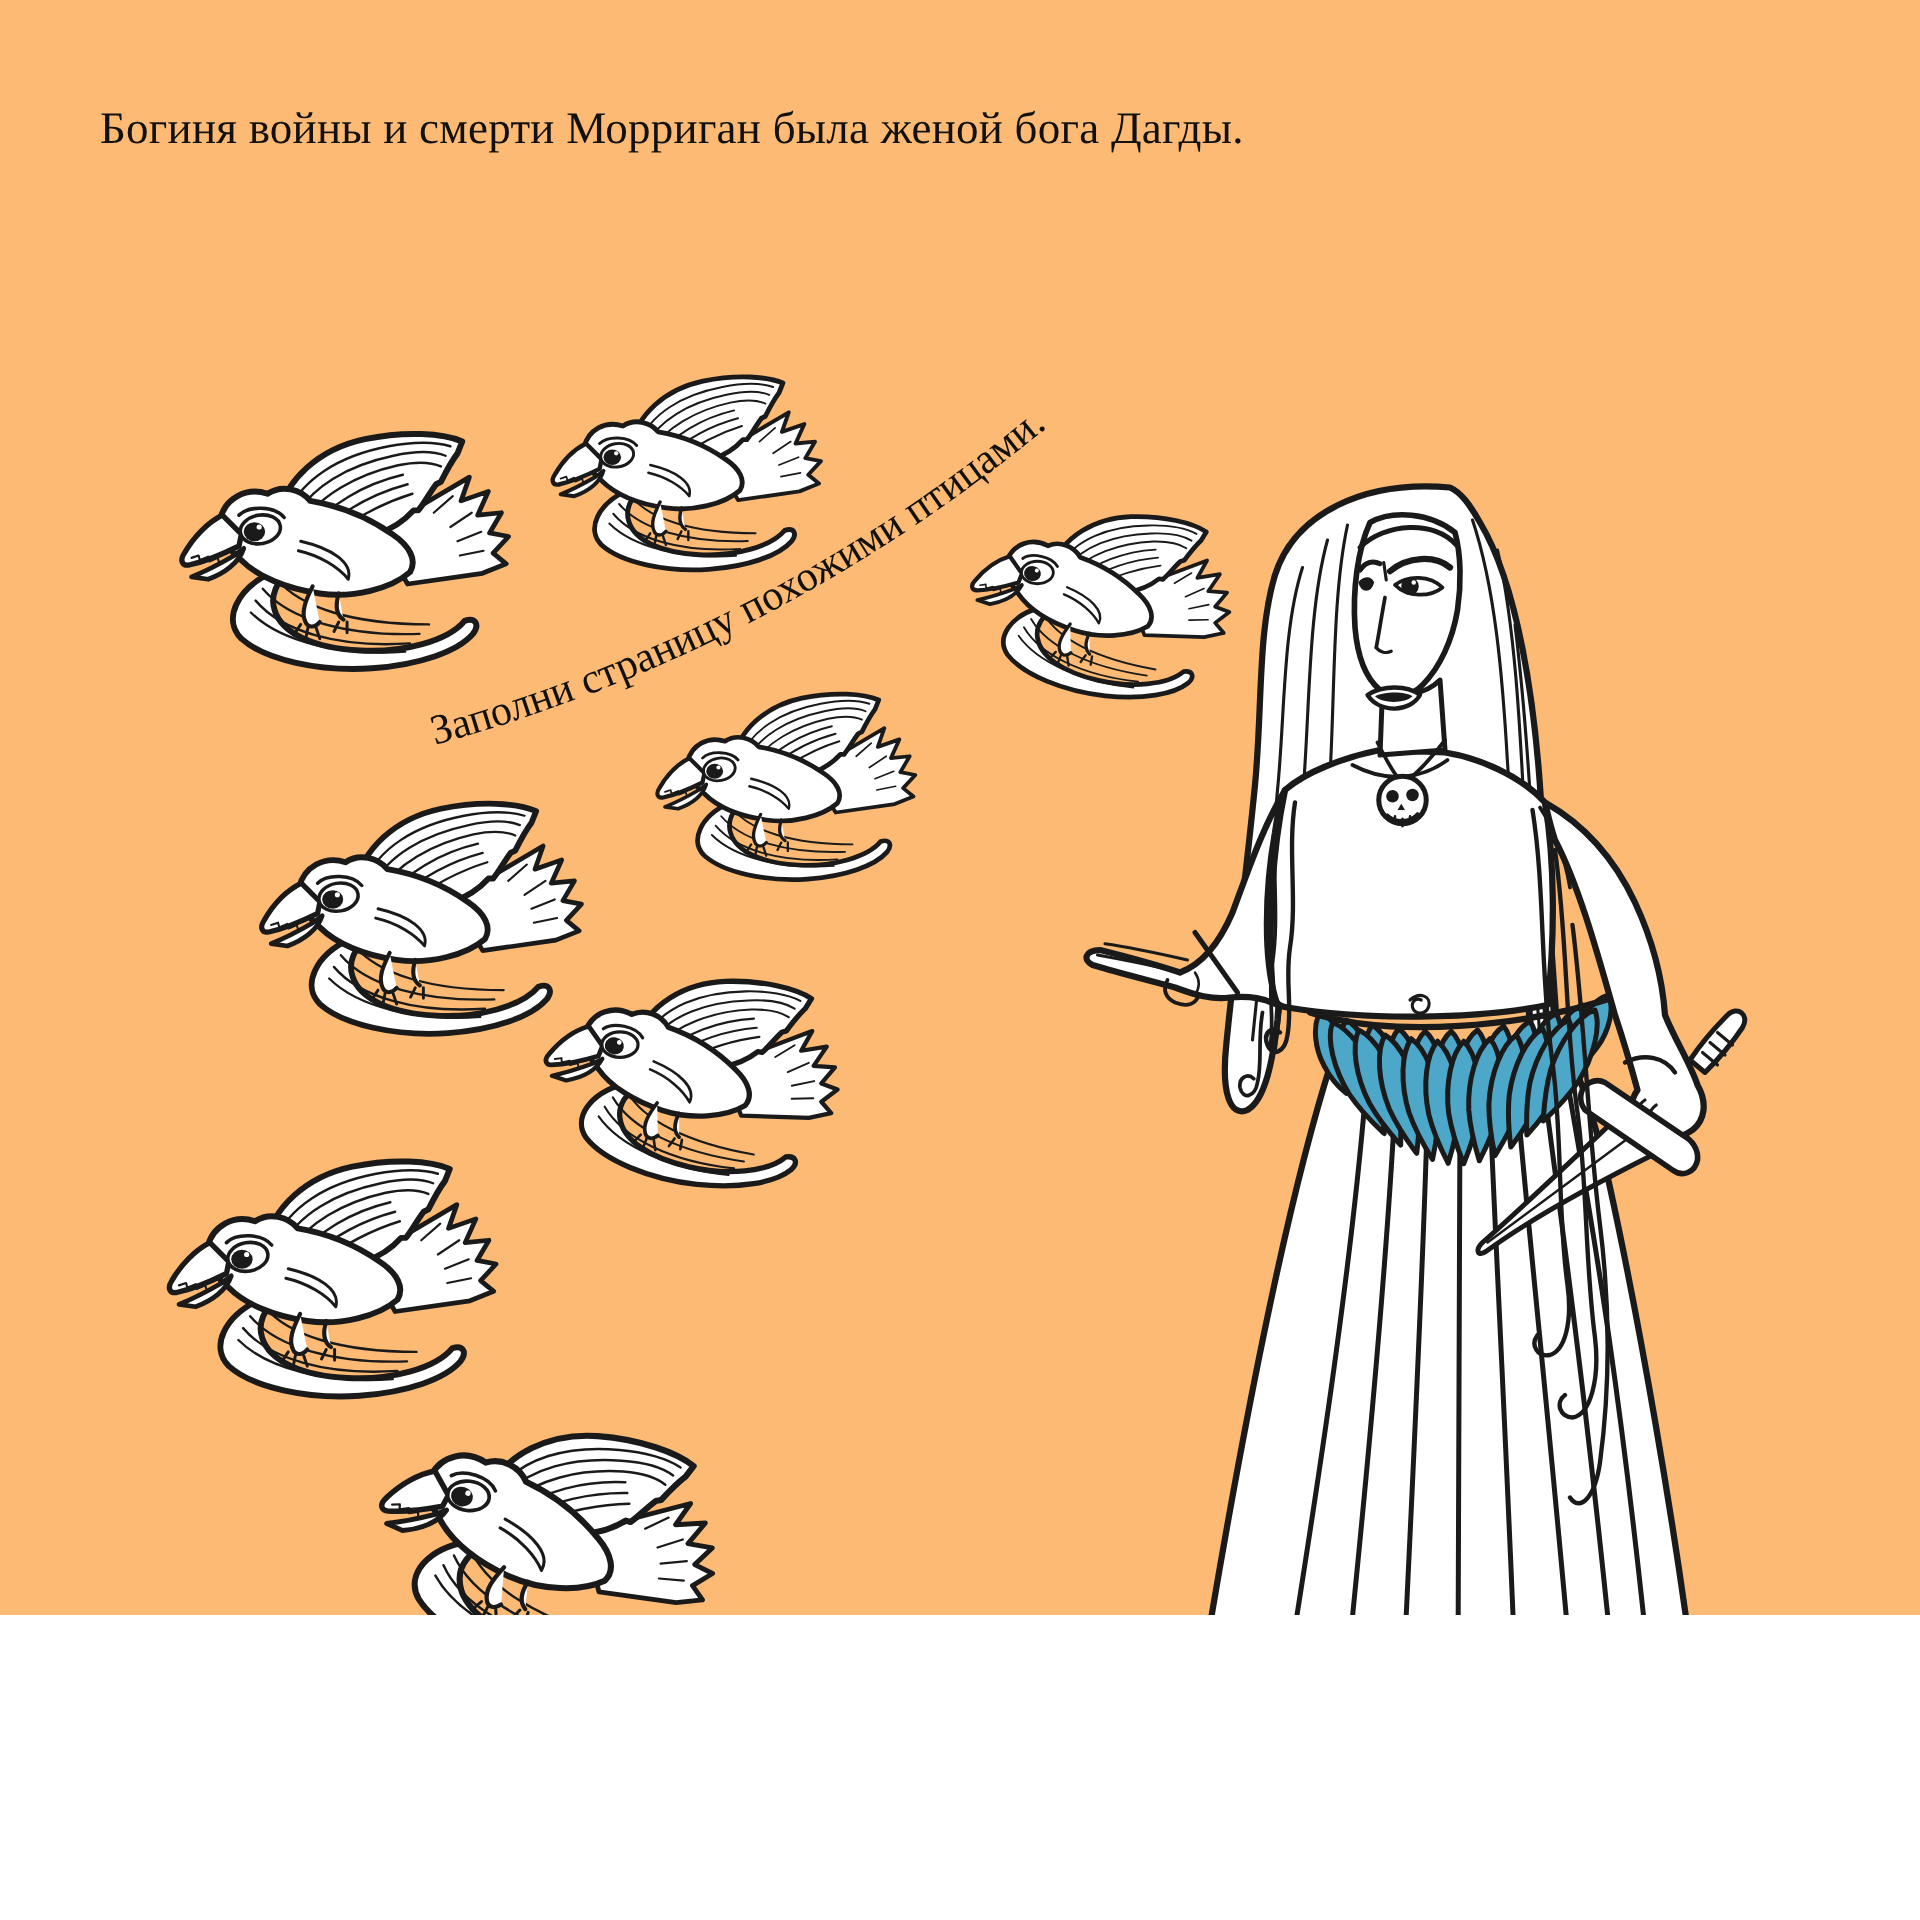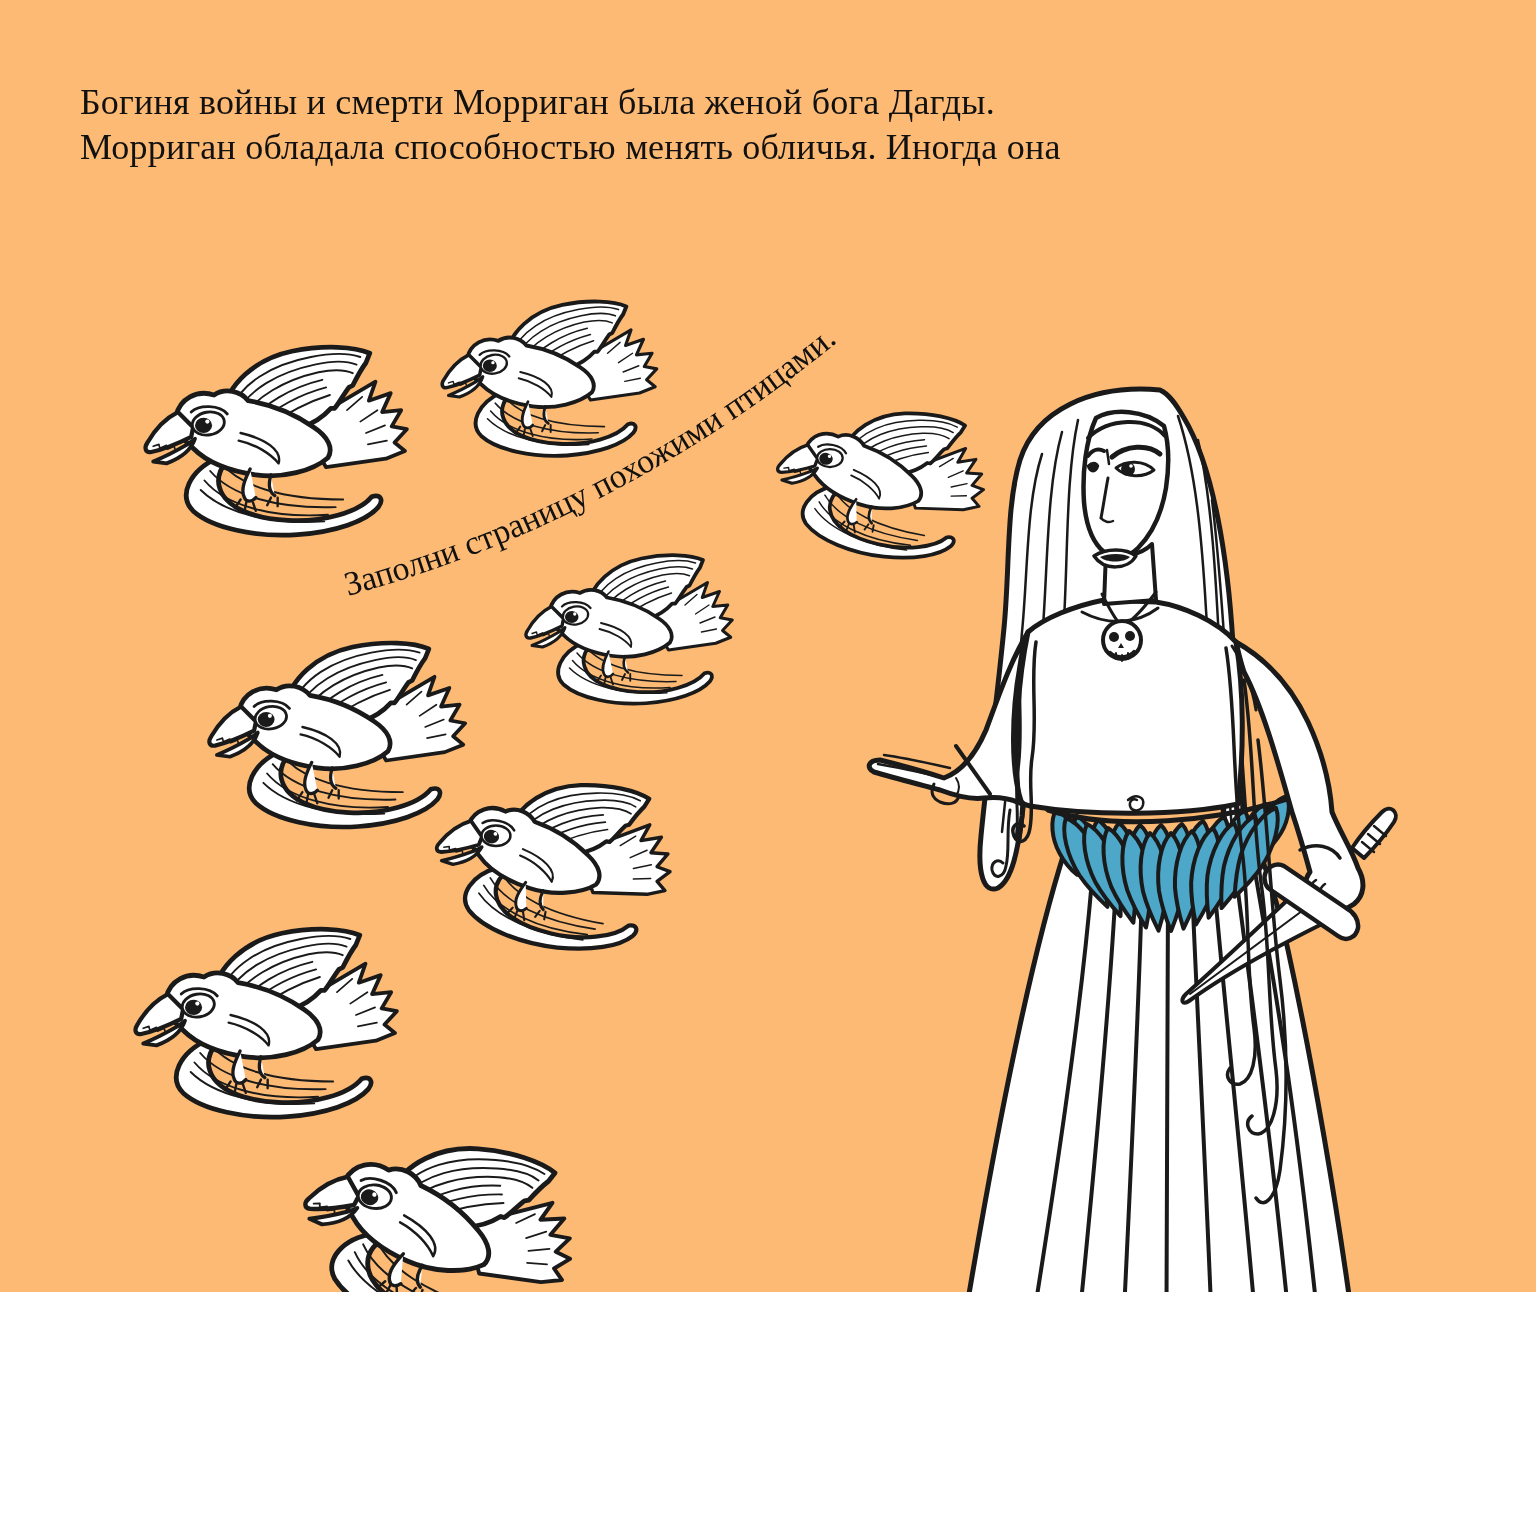--- a/index.html
+++ b/index.html
@@ -27,21 +27,20 @@
     fill:#111;
   }
 </style>
 </head>
 <body>
 
 <div class="page">
 
   <div class="story">
     <div>Богиня войны и смерти Морриган была женой бога Дагды.</div>
-    <div>Морриган обладала способностью менять обличья. Иногда она</div>
   </div>
 
   <svg class="art" width="1536" height="1536" viewBox="0 0 1536 1536">
     <defs>
 
       <g id="bird">
         <g stroke="#1a1a1a" fill="none" stroke-linecap="round" stroke-linejoin="round">
 
           <path fill="#ffffff" stroke-width="5" d="M 84,126 C 54,140 42,166 58,182 C 78,200 124,210 168,207
                C 208,204 240,193 253,178 C 259,170 255,164 246,167

